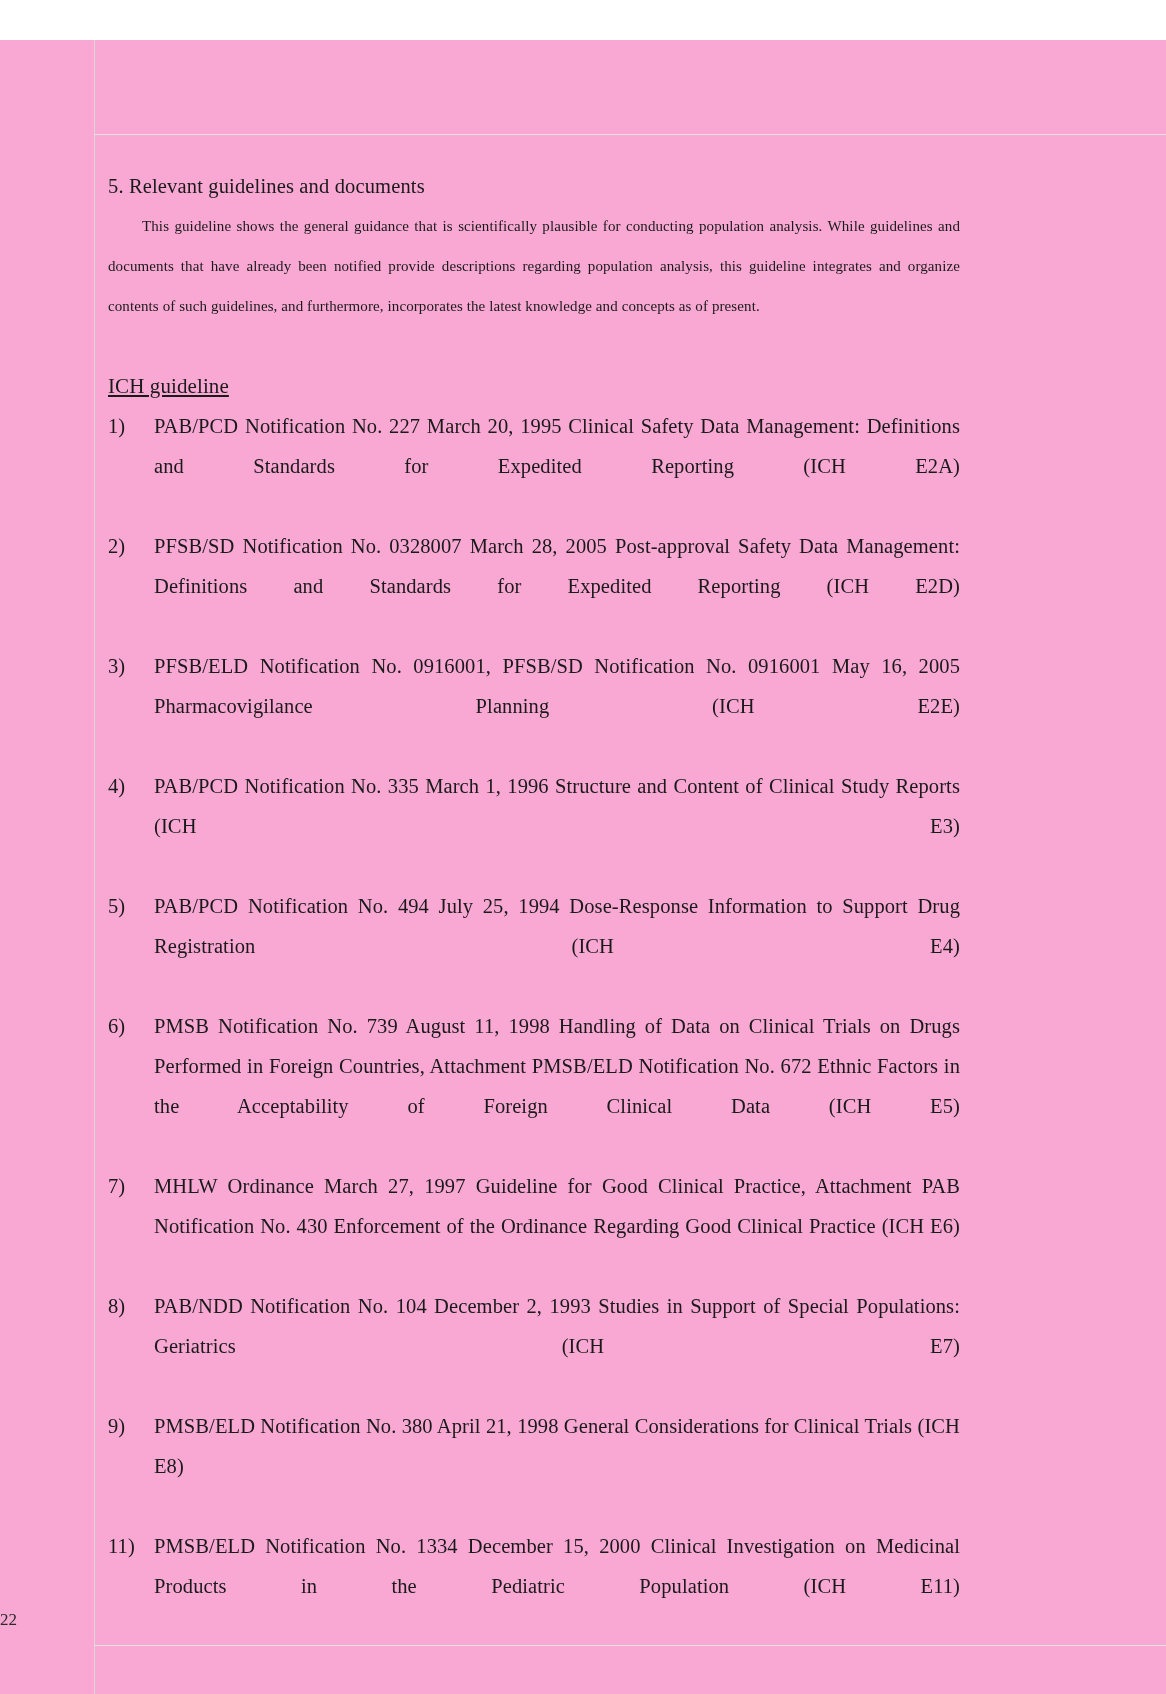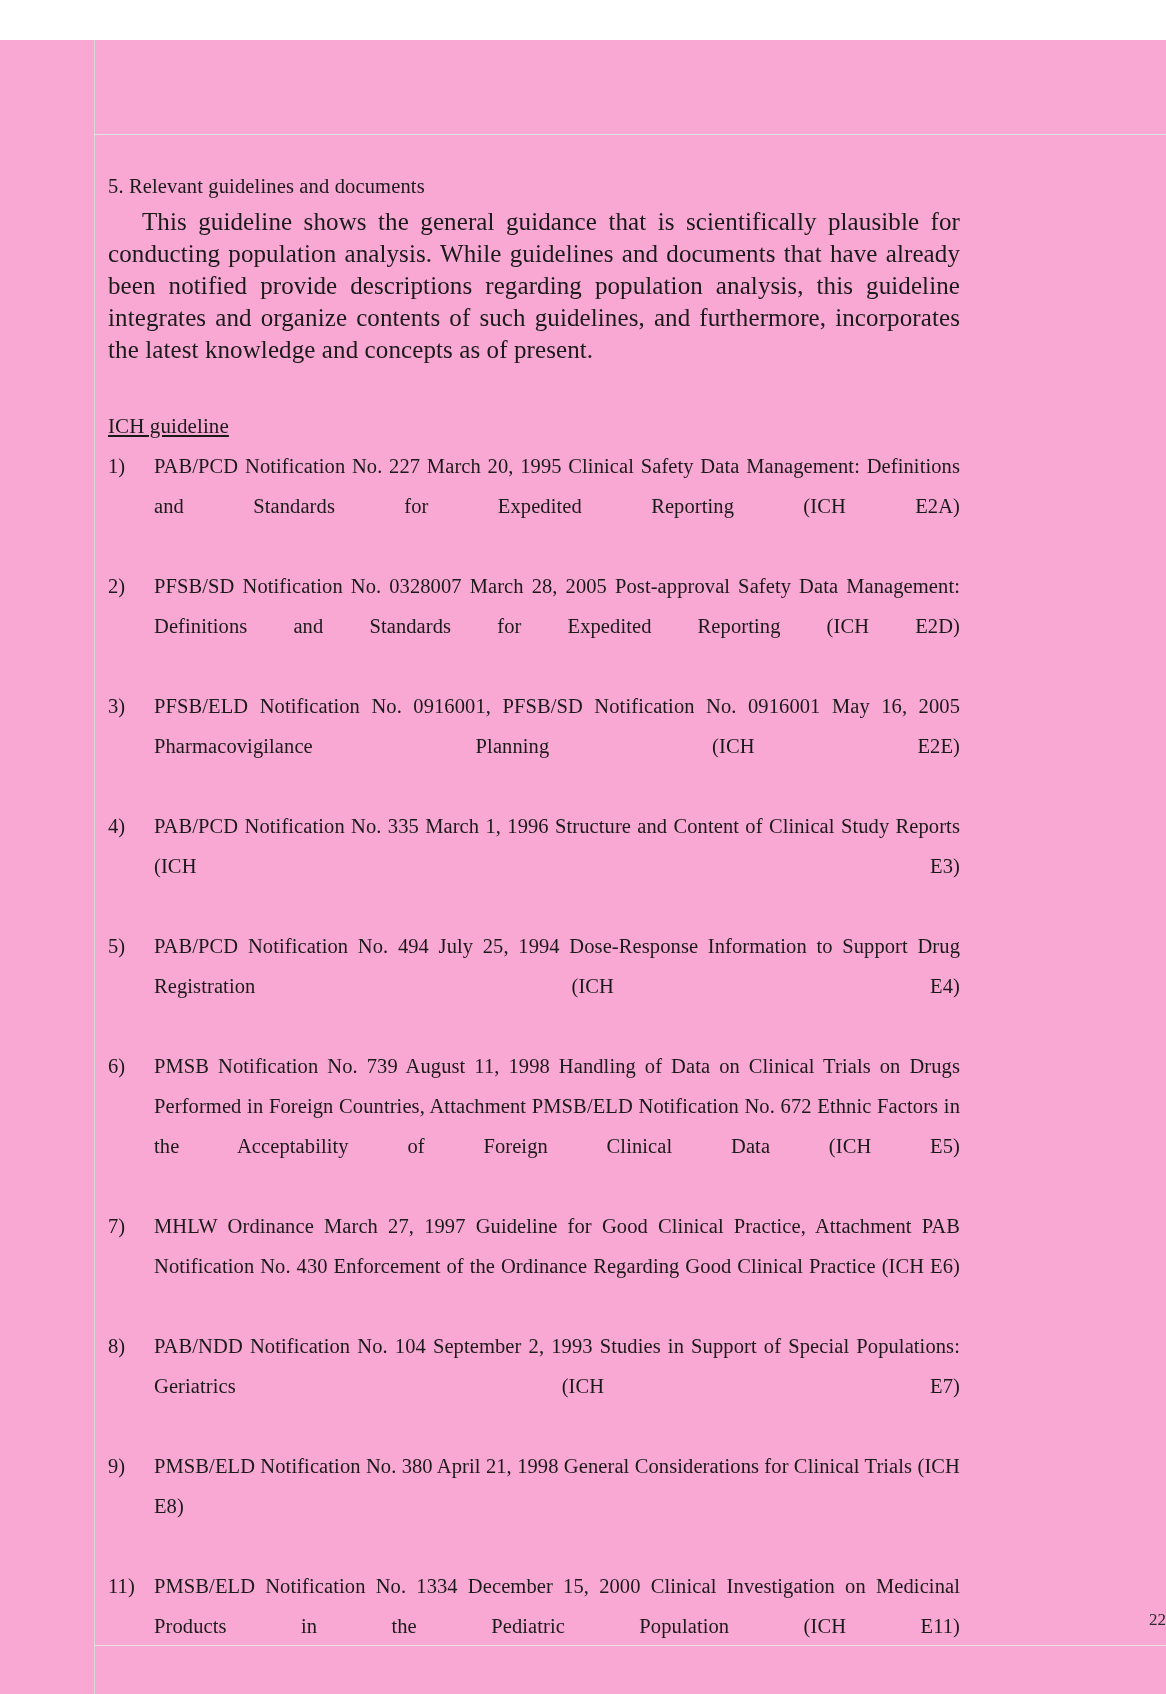--- a/index.html
+++ b/index.html
@@ -42,22 +42,22 @@
     left: 108px;
     top: 126px;
     width: 852px;
   }
   .section-heading {
     font-size: 20.5px;
     line-height: 40px;
     letter-spacing: 0.15px;
   }
   .body-para {
-    font-size: 25px;
-    line-height: 32px;
+    font-size: 15px;
+    line-height: 40px;
     text-align: justify;
     text-justify: inter-word;
     text-indent: 34px;
     margin: 0;
     letter-spacing: 0.1px;
   }
   .spacer-block {
     height: 40px;
   }
   .group-title {
@@ -100,21 +100,21 @@
   .ref-text::after {
     content: "";
     display: inline-block;
     width: 100%;
   }
   .page-number {
     position: absolute;
     left: 0;
     right: 0;
     top: 1570px;
-    text-align: right;
+    text-align: left;
     font-size: 17px;
     color: #2a2a2a;
     font-family: "Liberation Serif", "DejaVu Serif", serif;
   }
 </style>
 </head>
 <body>
 
 <div class="page">
 
@@ -166,21 +166,21 @@
         <span class="ref-text">PMSB Notification No. 739 August 11, 1998 Handling of Data on Clinical Trials on Drugs Performed in Foreign Countries, Attachment PMSB/ELD Notification No. 672 Ethnic Factors in the Acceptability of Foreign Clinical Data (ICH E5)</span>
       </li>
 
       <li class="ref-item">
         <span class="ref-marker">7)</span>
         <span class="ref-text">MHLW Ordinance March 27, 1997 Guideline for Good Clinical Practice, Attachment PAB Notification No. 430 Enforcement of the Ordinance Regarding Good Clinical Practice (ICH E6)</span>
       </li>
 
       <li class="ref-item">
         <span class="ref-marker">8)</span>
-        <span class="ref-text">PAB/NDD Notification No. 104 September 2, 1993 Studies in Support of Special Populations: Geriatrics (ICH E7)</span>
+        <span class="ref-text">PAB/NDD Notification No. 104 December 2, 1993 Studies in Support of Special Populations: Geriatrics (ICH E7)</span>
       </li>
 
       <li class="ref-item">
         <span class="ref-marker">9)</span>
         <span class="ref-text">PMSB/ELD Notification No. 380 April 21, 1998 General Considerations for Clinical Trials (ICH E8)</span>
       </li>
 
 
       <li class="ref-item">
         <span class="ref-marker wide">11)</span>

